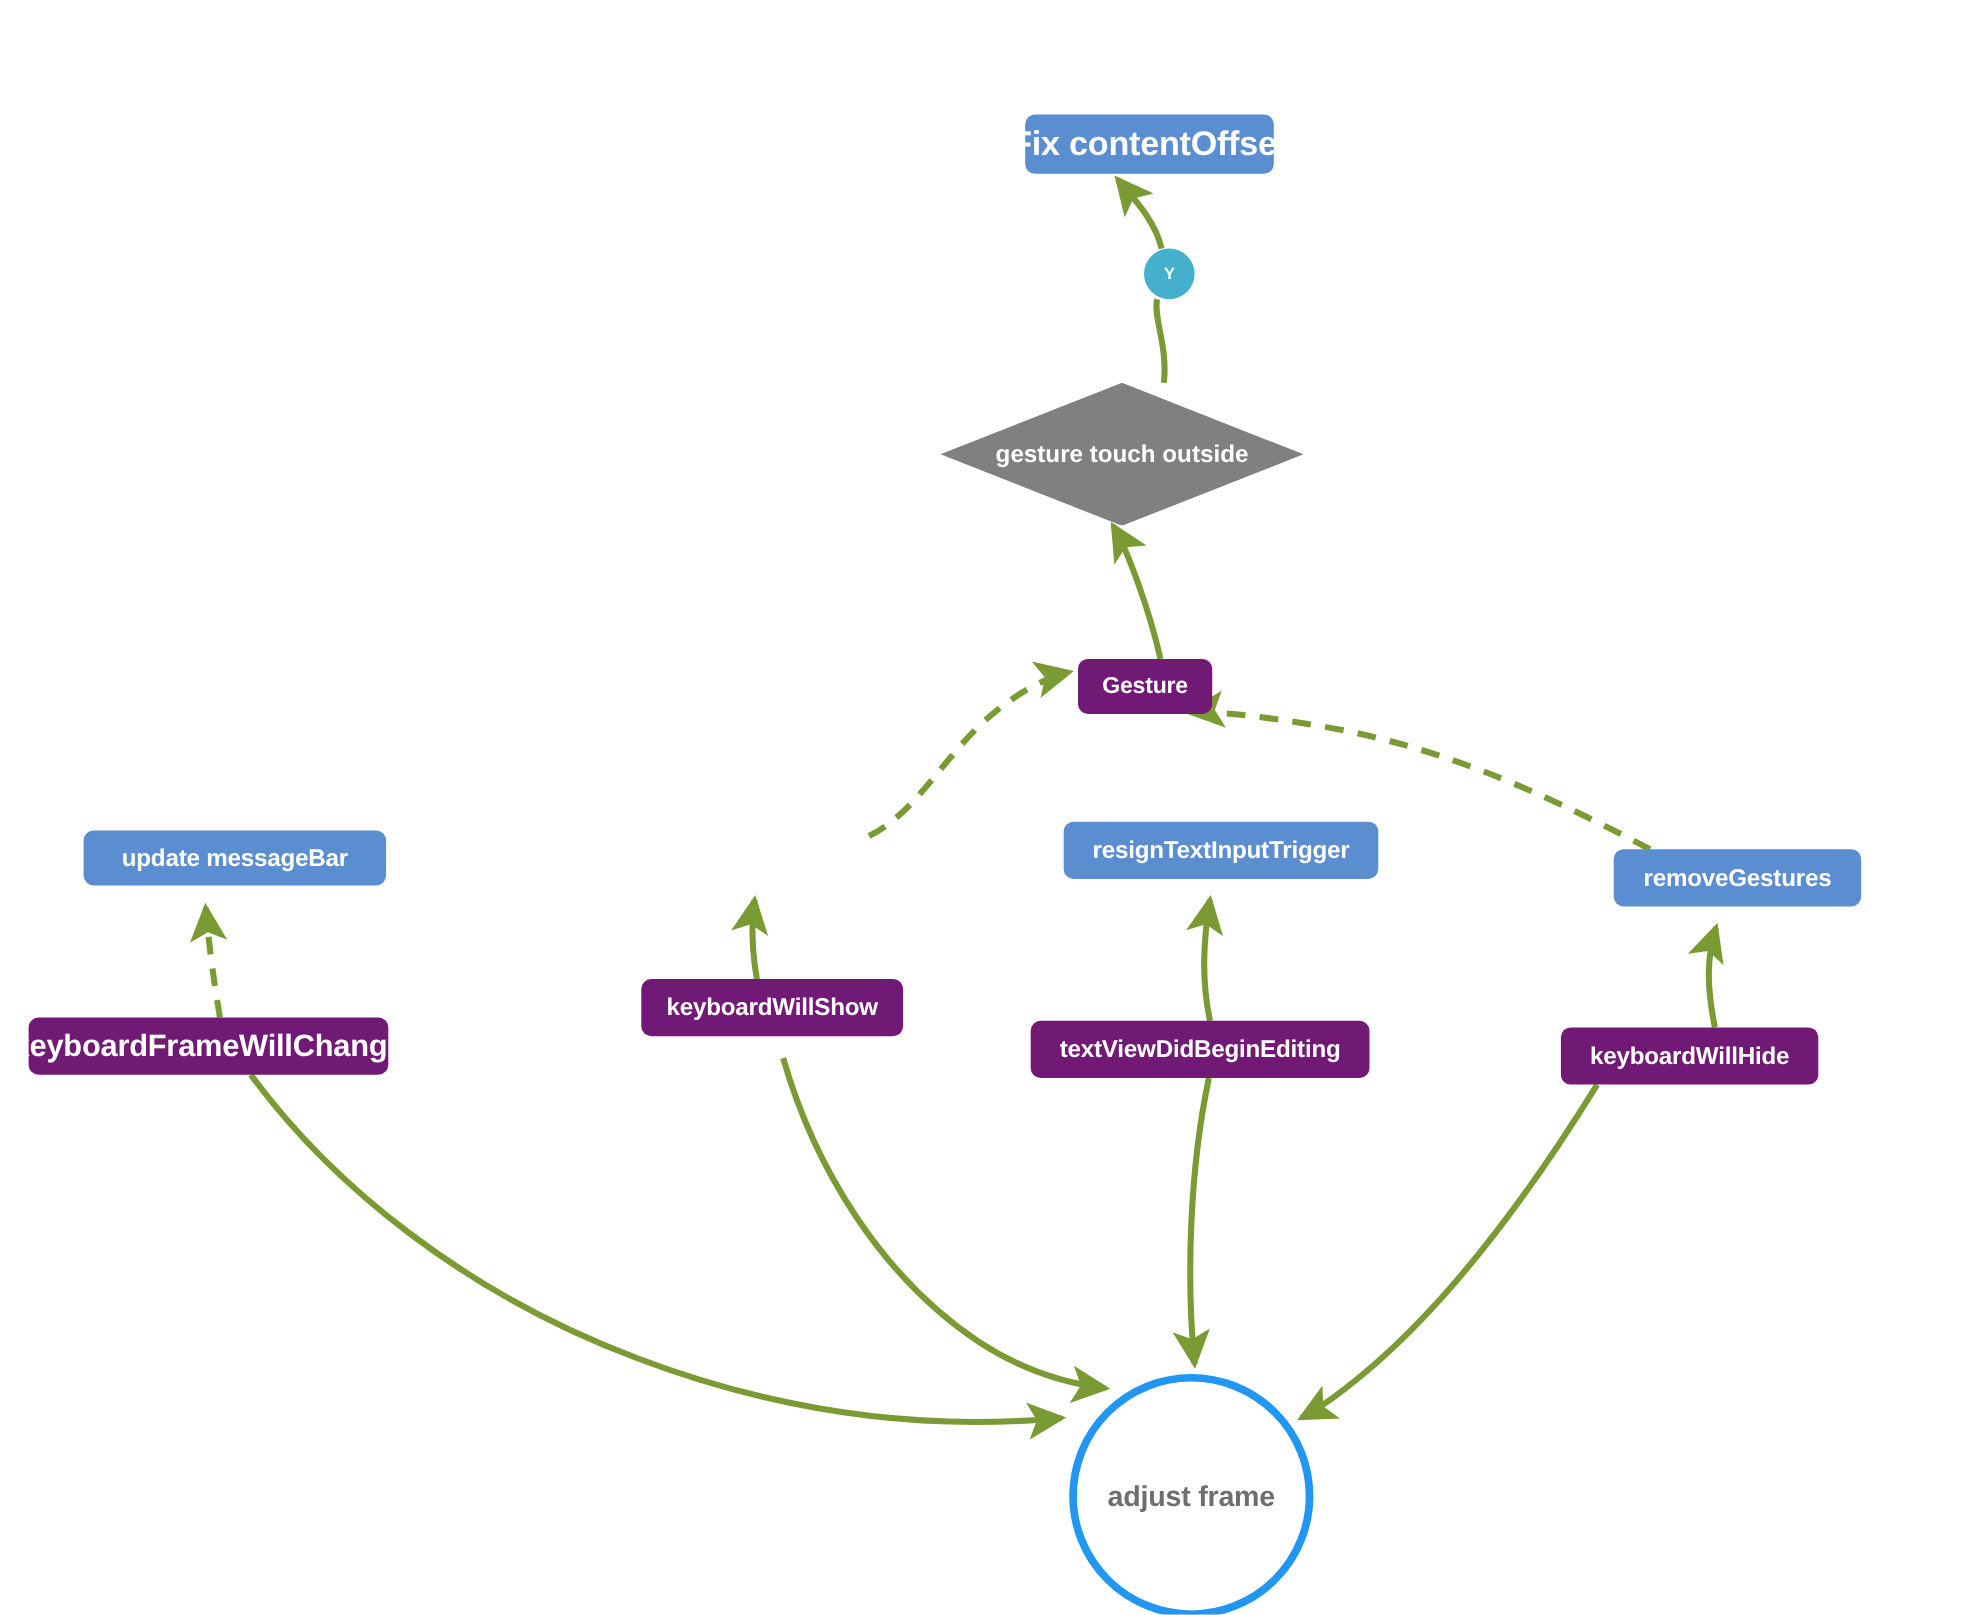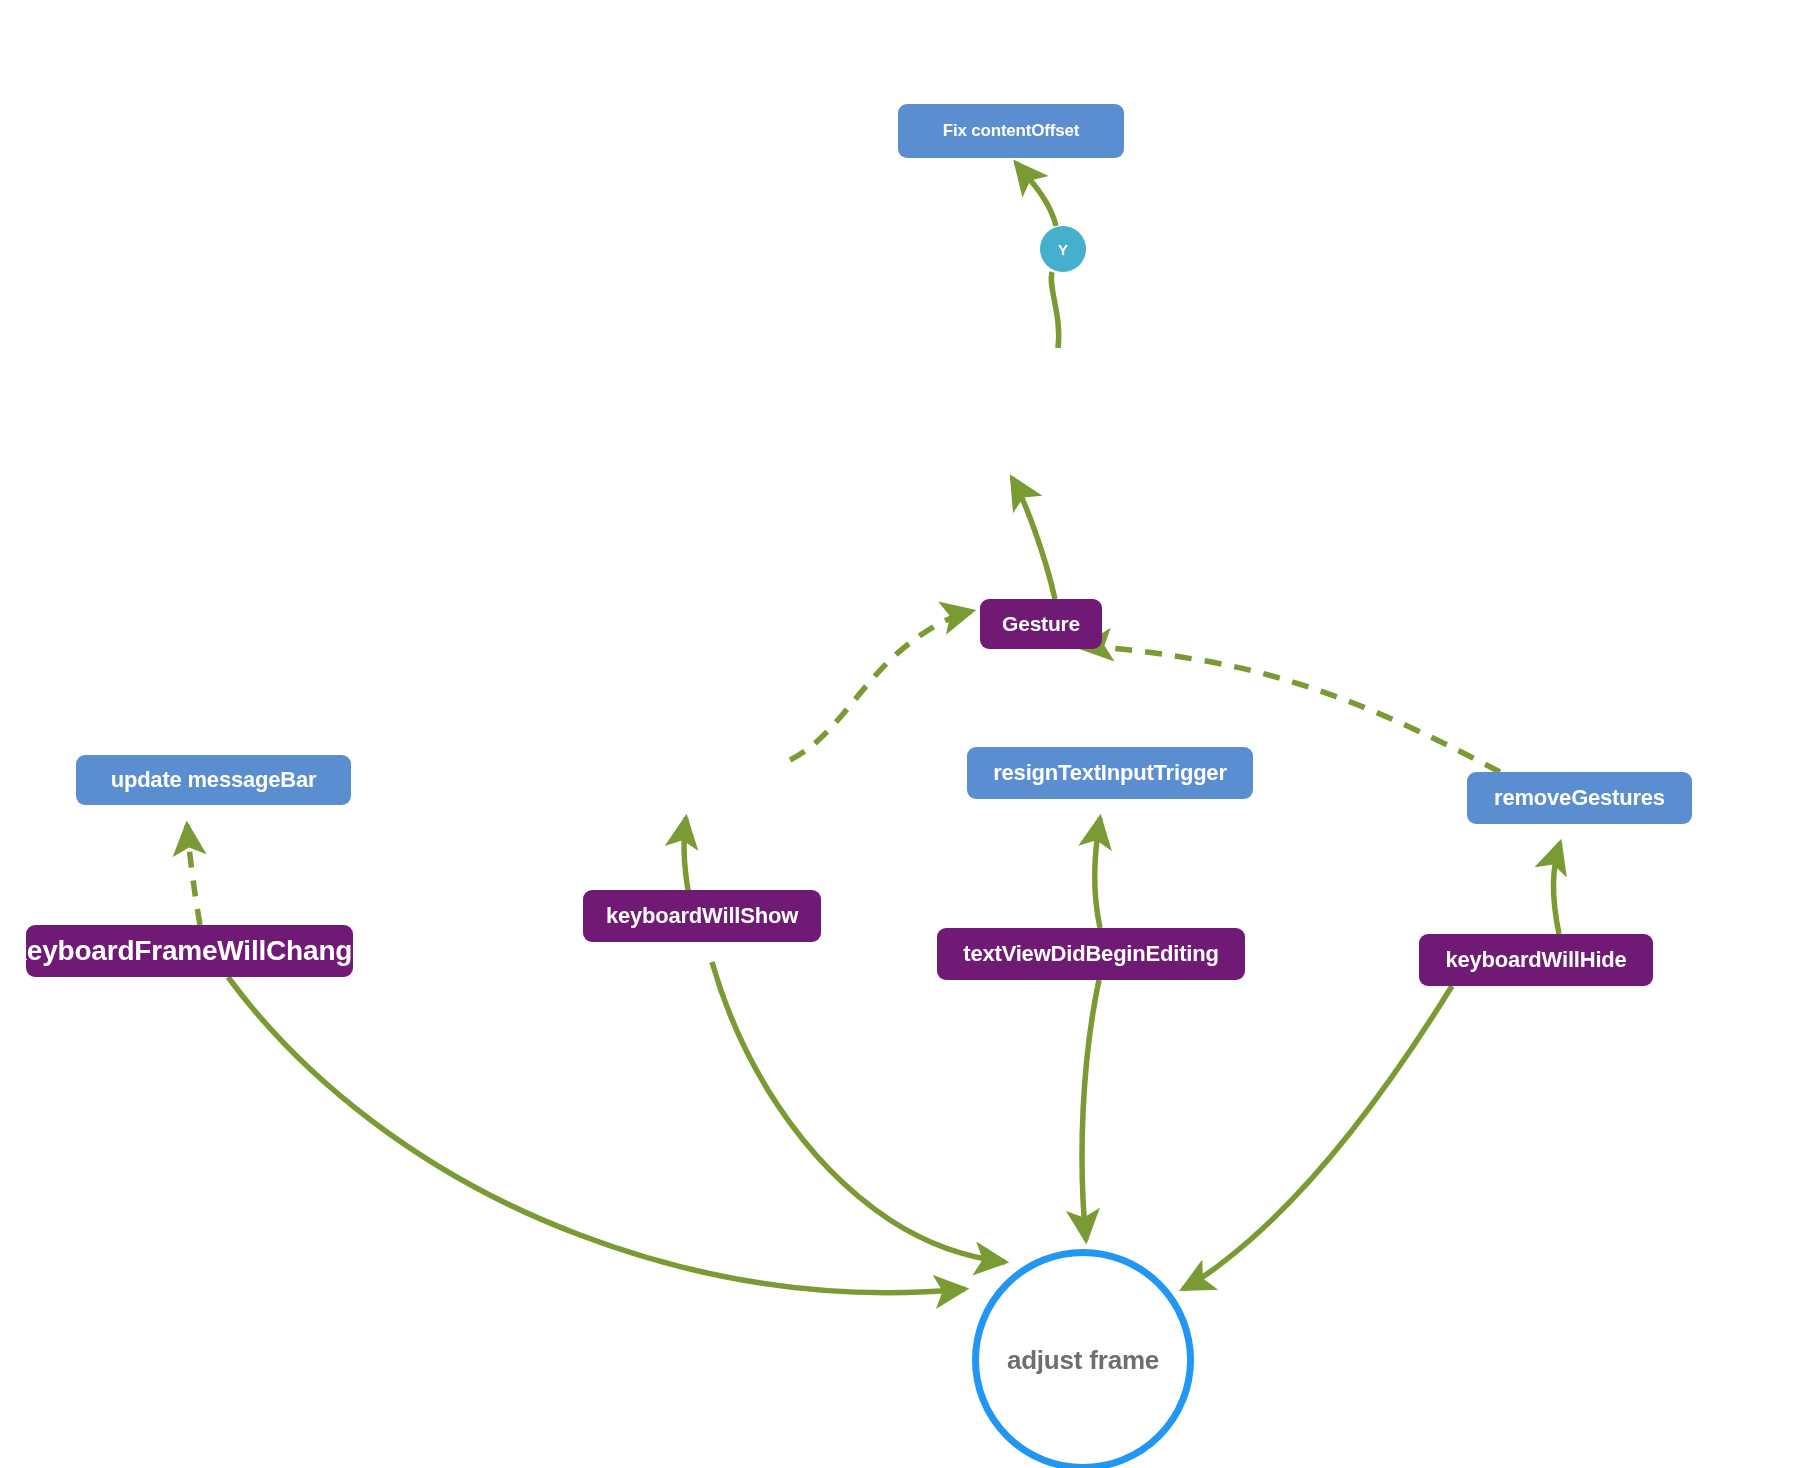--- a/index.html
+++ b/index.html
@@ -117,28 +117,34 @@
 
     <path d="M 712,962 C 740,1060 800,1160 890,1220 C 930,1246 970,1258 1005,1262" fill="none" stroke="#7a9a33" stroke-width="5.5" marker-end="url(#arrow-green)"></path>
 
     <path d="M 1099,980 C 1082,1060 1078,1160 1086,1240" fill="none" stroke="#7a9a33" stroke-width="5.5" marker-end="url(#arrow-green)"></path>
 
     <path d="M 1452,986 C 1400,1070 1330,1170 1250,1240 C 1220,1266 1200,1280 1183,1289" fill="none" stroke="#7a9a33" stroke-width="5.5" marker-end="url(#arrow-green)"></path>
 
     <path d="M 1083,1452 L 1083,1468" fill="none" stroke="#3aa6b9" stroke-width="7"></path>
   </svg>
 
-  <div class="node node-rounded node-blue" style="left:898px; top:104px; width:226px; height:54px; font-size:17px;">
+  <div class="node node-rounded node-blue" style="left:932px; top:104px; width:226px; height:54px; font-size:31px;">
     <span>Fix contentOffset</span>
   </div>
 
   <div class="node node-badge" style="left:1040px; top:226px; width:46px; height:46px; font-size:15px;">
     <span>Y</span>
   </div>
 
+  <div class="node-diamond-wrap" style="left:855px; top:348px; width:330px; height:130px;">
+    <div class="node-diamond-shape"></div>
+    <div class="node-diamond-label" style="font-size:22px;">
+      <span>gesture touch outside</span>
+    </div>
+  </div>
 
   <div class="node node-rounded node-orange" style="left:980px; top:599px; width:122px; height:50px; font-size:21px;">
     <span>Gesture</span>
   </div>
 
   <div class="node node-rounded node-blue" style="left:76px; top:755px; width:275px; height:50px; font-size:22px;">
     <span>update messageBar</span>
   </div>
 
 

